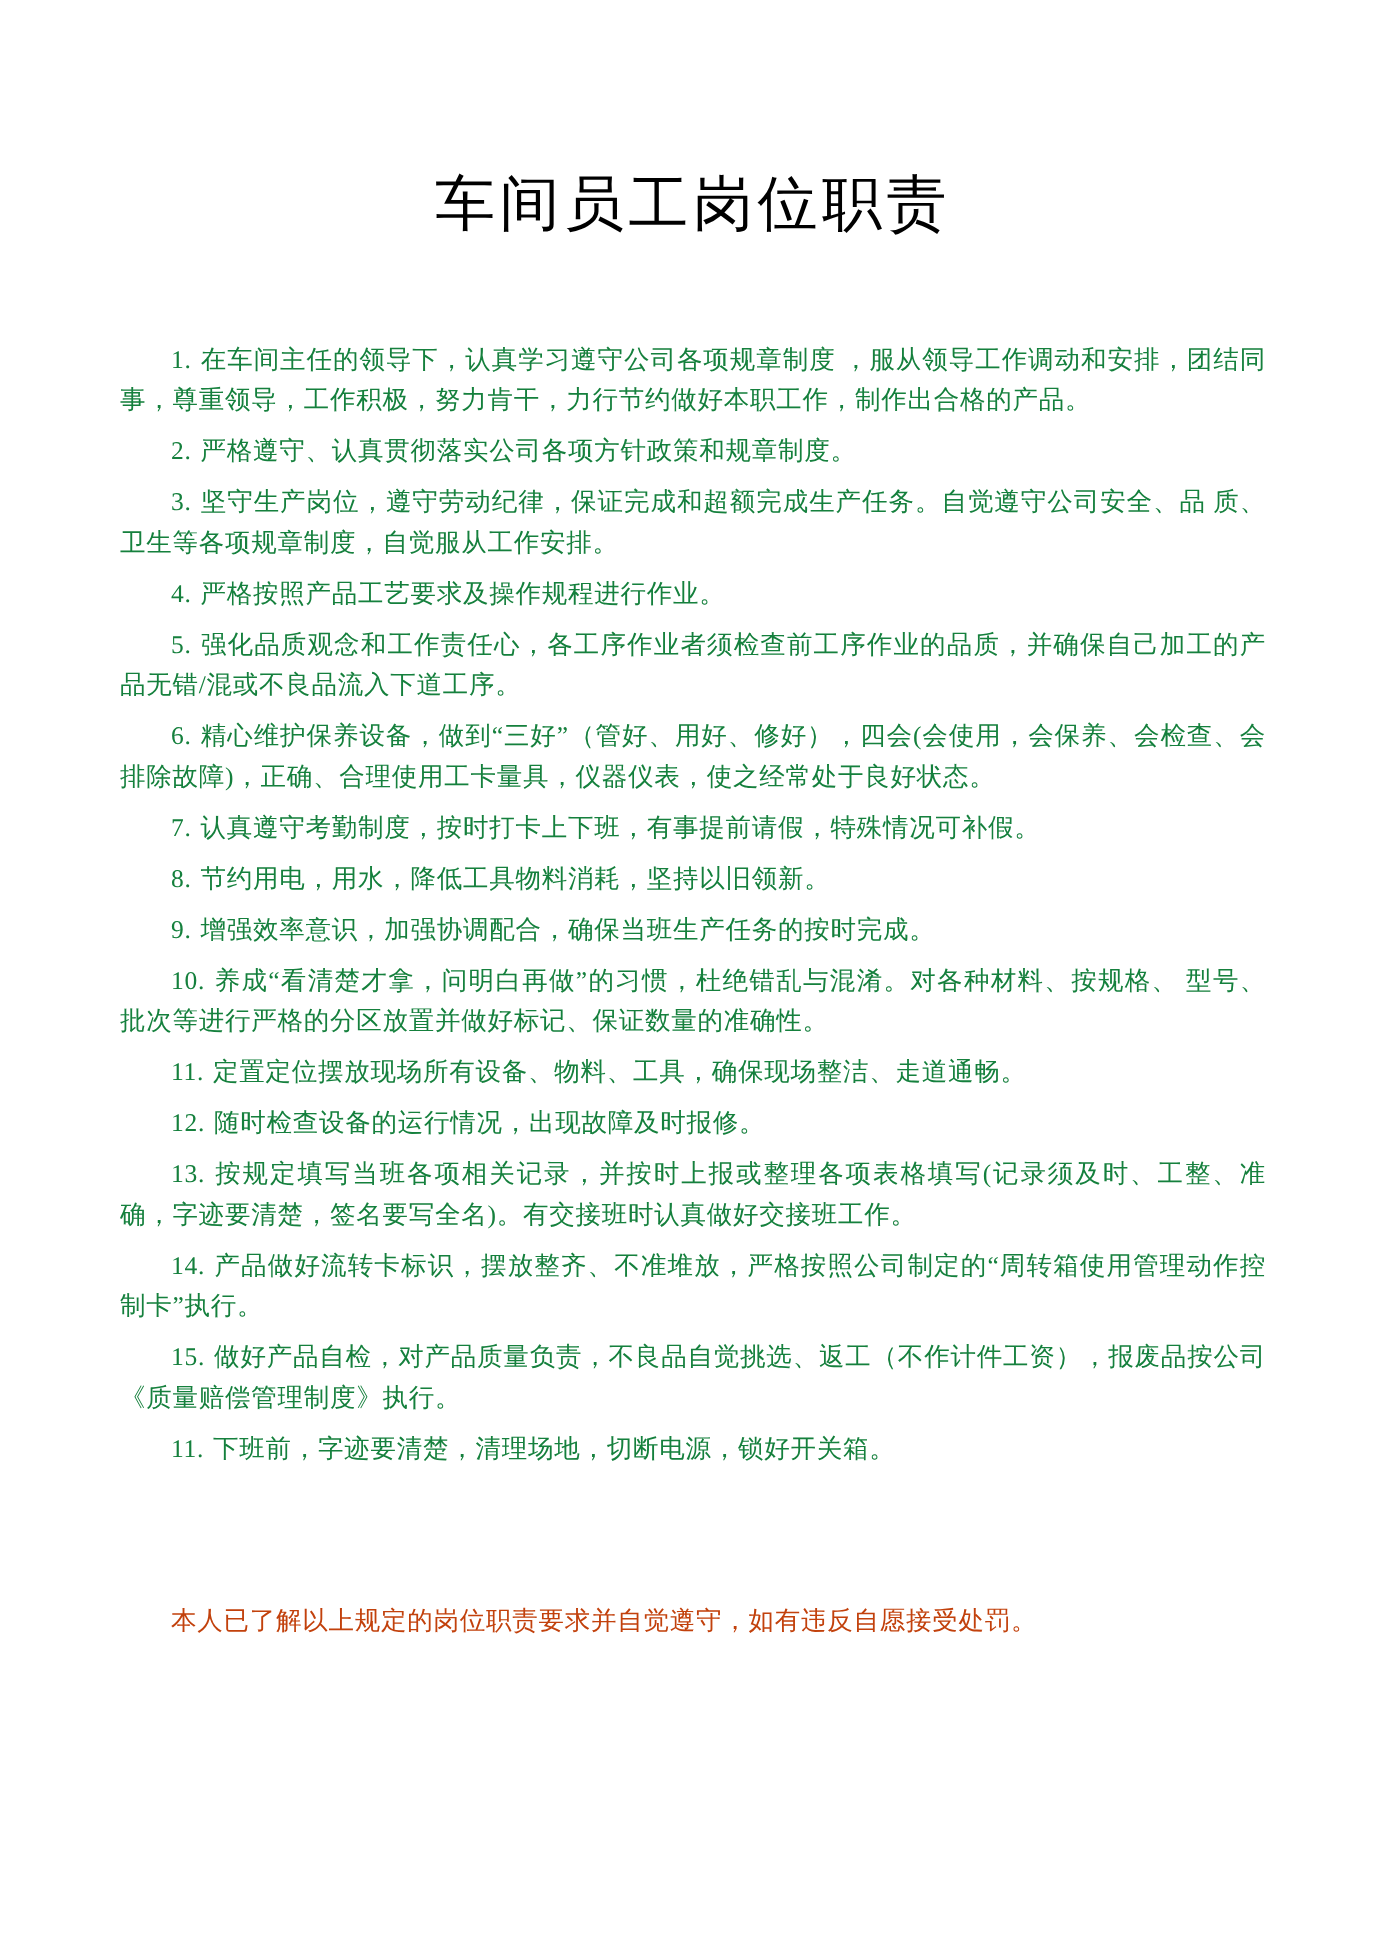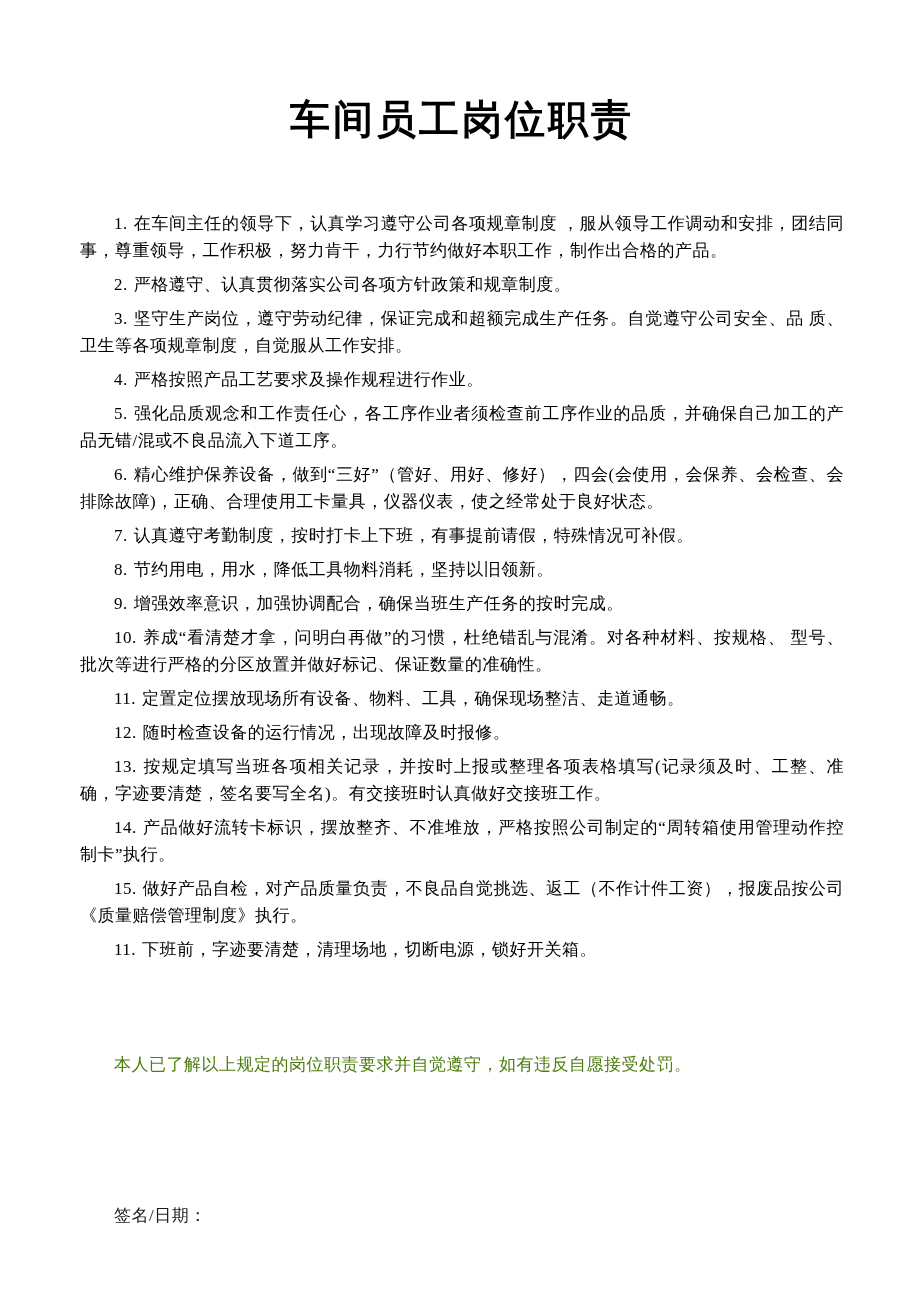--- a/index.html
+++ b/index.html
@@ -14,51 +14,51 @@
     margin: 0 auto;
     background: #ffffff;
     color: #000000;
     font-family: "Liberation Serif", "DejaVu Serif", serif;
     overflow: hidden;
   }
   .content {
     padding: 0 76px 0 80px;
   }
   .doc-title {
-    margin: 0;
+    margin: 16px;
     padding-top: 96px;
     text-align: center;
     font-size: 40px;
-    font-weight: bold;
+    font-weight: normal;
     letter-spacing: 3px;
     line-height: 1.2;
     color: #000000;
   }
   .items {
     margin-top: 66px;
   }
   .item {
     margin: 7px 0;
     font-size: 17px;
     line-height: 27px;
     letter-spacing: 0.5px;
     text-align: justify;
     text-indent: 2em;
-    color: #000000;
+    color: #15803d;
   }
   .item .num {
     margin-right: 0.35em;
   }
   .closing {
     margin: 88px 0 0 0;
     font-size: 17px;
     line-height: 27px;
     letter-spacing: 0.5px;
     text-indent: 2em;
-    color: #4d7c0f;
+    color: #c2410c;
   }
   .signature {
     margin: 124px 0 0 0;
     font-size: 17px;
     line-height: 27px;
     letter-spacing: 0.5px;
     text-indent: 2em;
     color: #1a1a1a;
   }
 </style>
@@ -84,16 +84,15 @@
       <p class="item"><span class="num">11.</span><span>定置定位摆放现场所有设备、物料、工具，确保现场整洁、走道通畅。</span></p>
       <p class="item"><span class="num">12.</span><span>随时检查设备的运行情况，出现故障及时报修。</span></p>
       <p class="item"><span class="num">13.</span><span>按规定填写当班各项相关记录，并按时上报或整理各项表格填写(记录须及时、工整、准确，字迹要清楚，签名要写全名)。有交接班时认真做好交接班工作。</span></p>
       <p class="item"><span class="num">14.</span><span>产品做好流转卡标识，摆放整齐、不准堆放，严格按照公司制定的“周转箱使用管理动作控制卡”执行。</span></p>
       <p class="item"><span class="num">15.</span><span>做好产品自检，对产品质量负责，不良品自觉挑选、返工（不作计件工资），报废品按公司《质量赔偿管理制度》执行。</span></p>
       <p class="item"><span class="num">11.</span><span>下班前，字迹要清楚，清理场地，切断电源，锁好开关箱。</span></p>
     </div>
 
     <p class="closing">本人已了解以上规定的岗位职责要求并自觉遵守，如有违反自愿接受处罚。</p>
 
-    <p class="signature">签名/日期：</p>
 
   </div>
 </div>
 
 </body></html>

